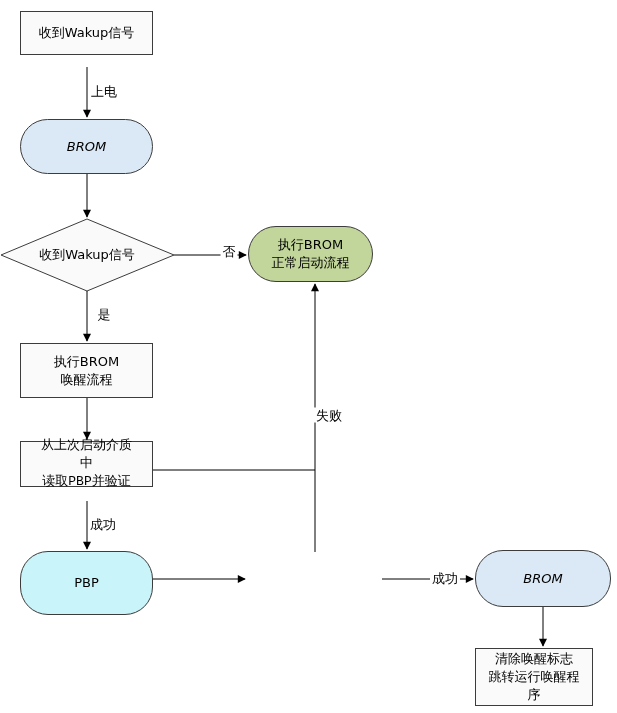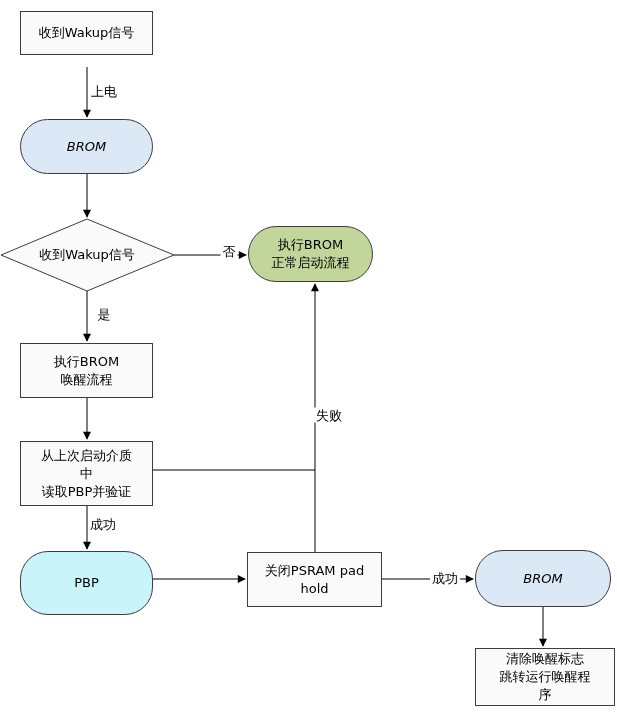--- a/index.html
+++ b/index.html
@@ -111,32 +111,30 @@
   <div class="node stadium fill-blue" style="left:20px; top:119px; width:133px; height:55px;">BROM</div>
 
   <div class="node plain" style="left:17px; top:237px; width:140px; height:36px;">收到Wakup信号</div>
 
   <div class="node stadium fill-green" style="left:248px; top:226px; width:125px; height:56px;">执行BROM
 正常启动流程</div>
 
   <div class="node" style="left:20px; top:343px; width:133px; height:55px;">执行BROM
 唤醒流程</div>
 
-  <div class="node" style="left:20px; top:441px; width:133px; height:65px;">从上次启动介质
+  <div class="node" style="left:20px; top:441px; width:133px; height:46px;font-family:Liberation Mono, monospace;">从上次启动介质
 中
 读取PBP并验证</div>
 
   <div class="node stadium fill-cyan" style="left:20px; top:551px; width:133px; height:64px;">PBP</div>
 
-  <div class="node" style="left:247px; top:552px; width:135px; height:55px;">关闭PSRAM pad
-hold</div>
 
   <div class="node stadium fill-blue" style="left:475px; top:550px; width:136px; height:57px;">BROM</div>
 
-  <div class="node" style="left:475px; top:648px; width:140px; height:58px;">清除唤醒标志
+  <div class="node" style="left:475px; top:648px; width:118px; height:58px;">清除唤醒标志
 跳转运行唤醒程
 序</div>
 
   <span class="edge-label" style="left:87px;  top:91px;">上电</span>
 
   <span class="edge-label" style="left:212px; top:251px;">否</span>
 
   <span class="edge-label" style="left:87px;  top:314px;">是</span>
 
   <span class="edge-label" style="left:312px; top:415px;">失败</span>

